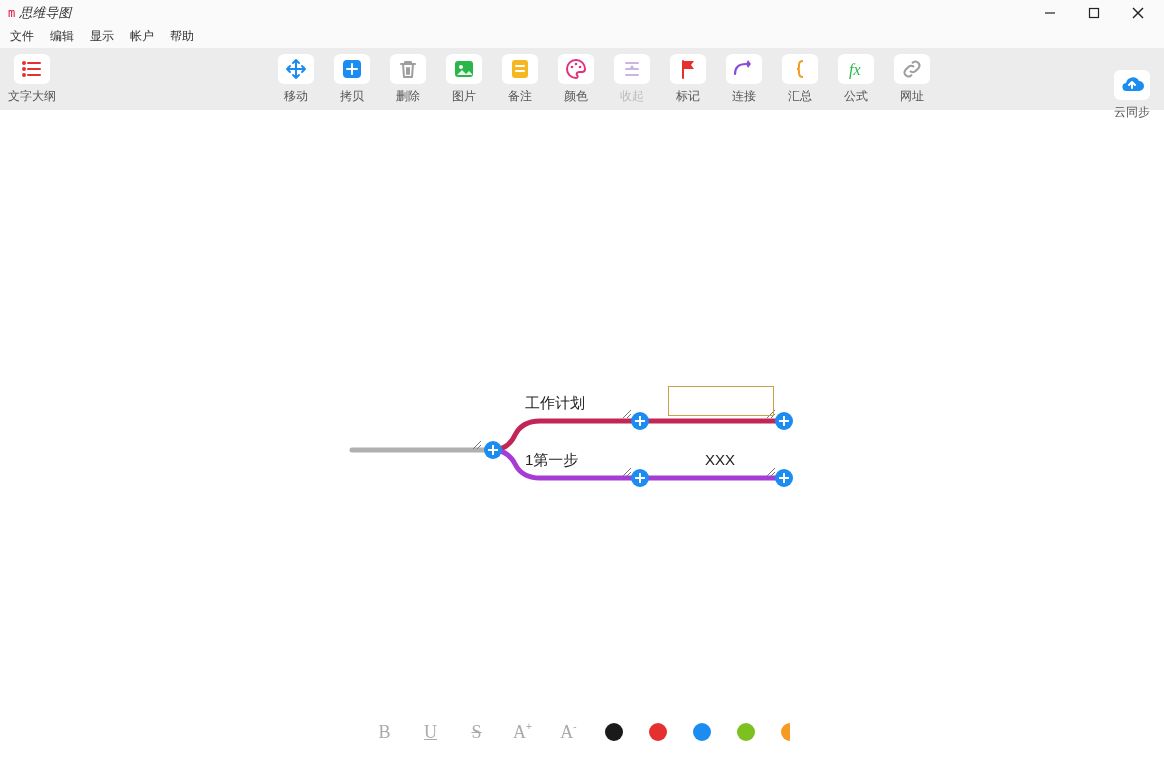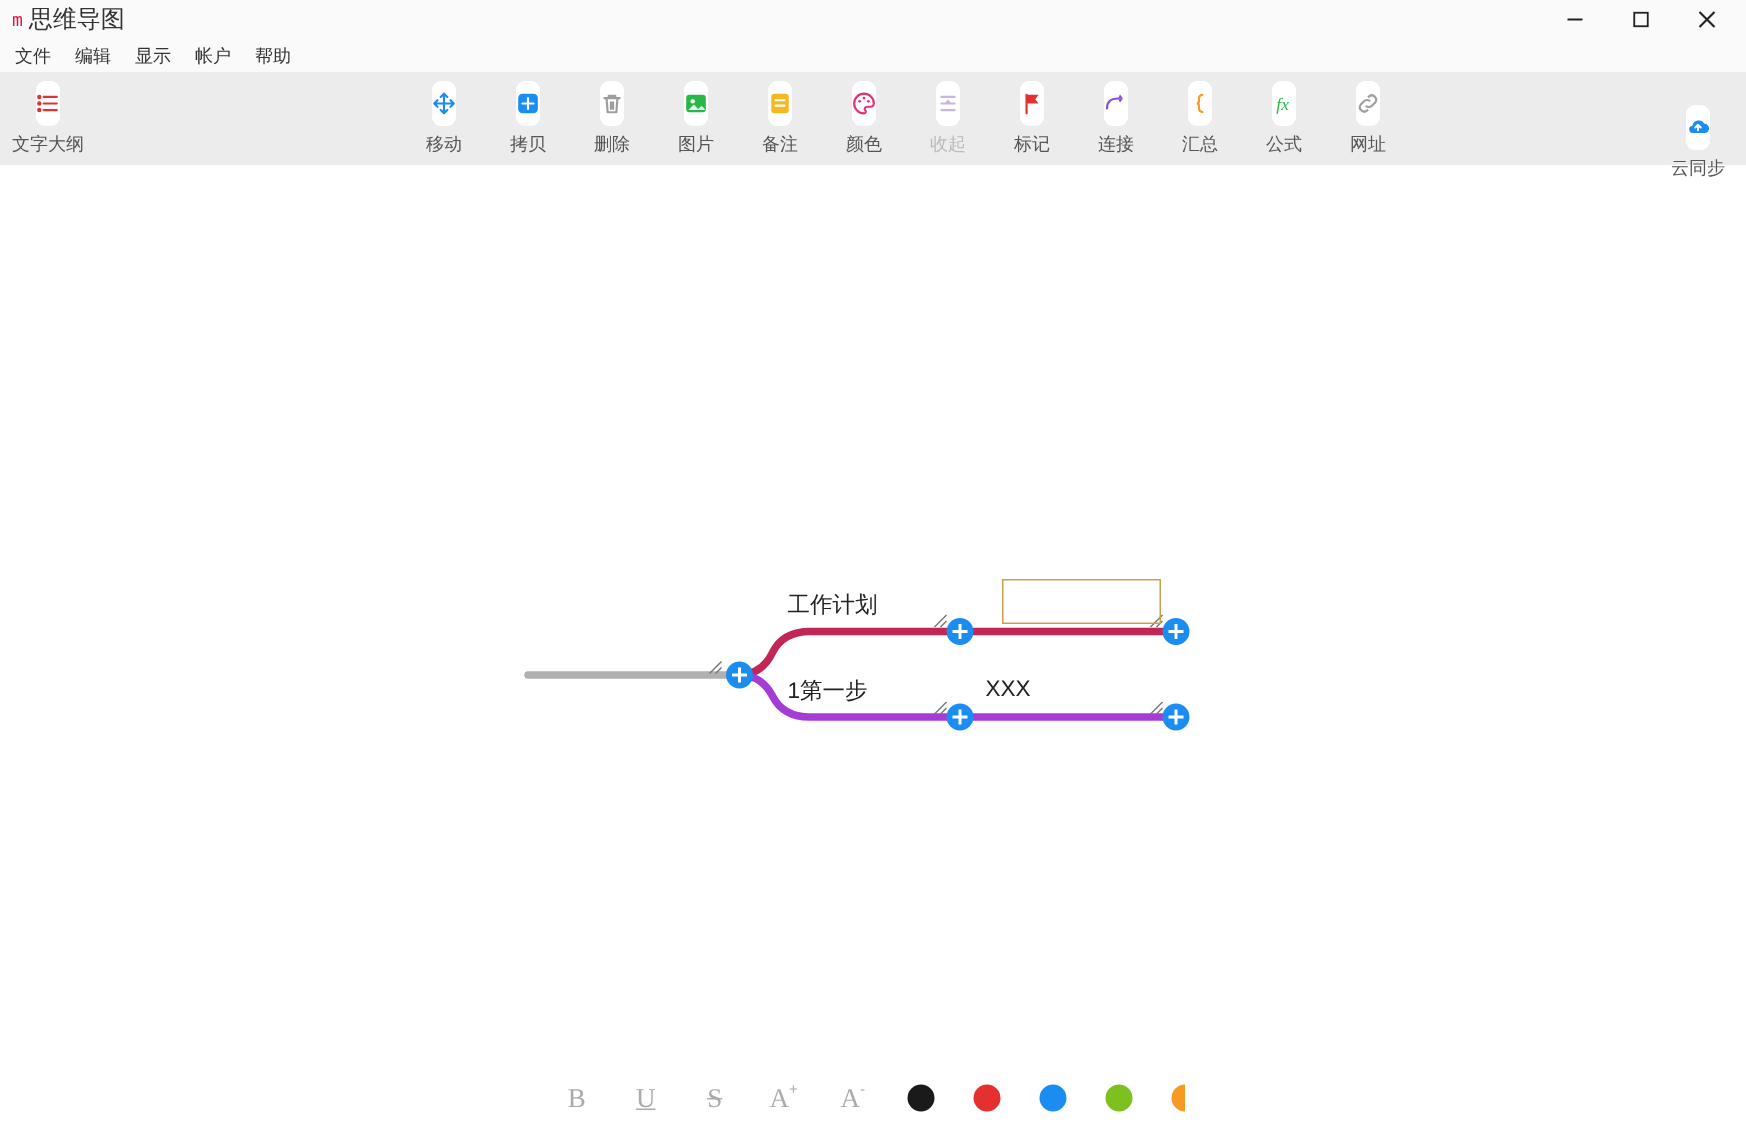--- a/index.html
+++ b/index.html
@@ -17,29 +17,29 @@
 
   
   .title-bar {
     height: 26px;
     display: flex;
     align-items: center;
     padding: 0 4px;
     background: #fafafa;
   }
   .title-bar .app-icon { color: #d14; font-family: monospace; font-size: 12px; padding: 0 4px; }
-  .title-bar .app-title { font-size: 16px; }
+  .title-bar .app-title { font-size: 13px; font-style: italic; }
   .title-bar .spacer { flex: 1; }
   .win-btn {
     width: 44px; height: 26px; display: flex; justify-content: center; align-items: center;
   }
   .win-btn svg { display: block; }
 
   
-  .menu-bar { height: 22px; display: flex; align-items: center; padding-left: 4px; background: #fafafa; }
+  .menu-bar { height: 22px; display: flex; align-items: flex-start; padding-left: 4px; background: #fafafa; }
   .menu-item { font-size: 12px; padding: 2px 10px 2px 6px; }
 
   
   .toolbar {
     background: #ececec;
     height: 62px;
     display: flex;
     align-items: center;
     padding: 0 10px;
   }
@@ -47,21 +47,21 @@
   .tool-group-main { display: flex; gap: 12px; margin-left: 220px; }
   .tool-group-right { margin-left: auto; display: flex; margin-top: 33px; }
   .tool-btn {
     width: 44px;
     display: flex;
     flex-direction: column;
     align-items: center;
     gap: 4px;
   }
   .tool-btn .icon-box {
-    width: 16px; height: 30px;
+    width: 36px; height: 30px;
     background: #fff;
     border-radius: 6px;
     display: flex; justify-content: center; align-items: center;
   }
   .tool-label { font-size: 12px; color: #555; white-space: nowrap; }
   .tool-label.grey { color: #bbb; font-family: Liberation Mono, monospace; }
 
   
   .canvas {
     position: relative;
@@ -368,21 +368,21 @@
     <svg width="12" height="12">
         <g stroke="#777" stroke-width="1">
           <line x1="2" y1="10" x2="10" y2="2"></line>
           <line x1="6" y1="10" x2="10" y2="6"></line>
         </g>
       </svg>
   </div>
 
   <div class="node-text" style="left:525px; top:284px;">工作计划</div>
   <div class="node-text" style="left:525px; top:341px;text-align:center;">1第一步</div>
-  <div class="node-text" style="left:657px; top:341px;">XXX</div>
+  <div class="node-text" style="left:705px; top:341px;">XXX</div>
 
   <div class="selected-node" style="left:668px; top:276px; width:106px; height:30px;"></div>
 
   <div class="plus-handle" style="left:484px; top:331px;"></div>
   <div class="plus-handle" style="left:631px; top:302px;"></div>
   <div class="plus-handle" style="left:775px; top:302px;"></div>
   <div class="plus-handle" style="left:631px; top:359px;"></div>
   <div class="plus-handle" style="left:775px; top:359px;"></div>
 
 </div>

